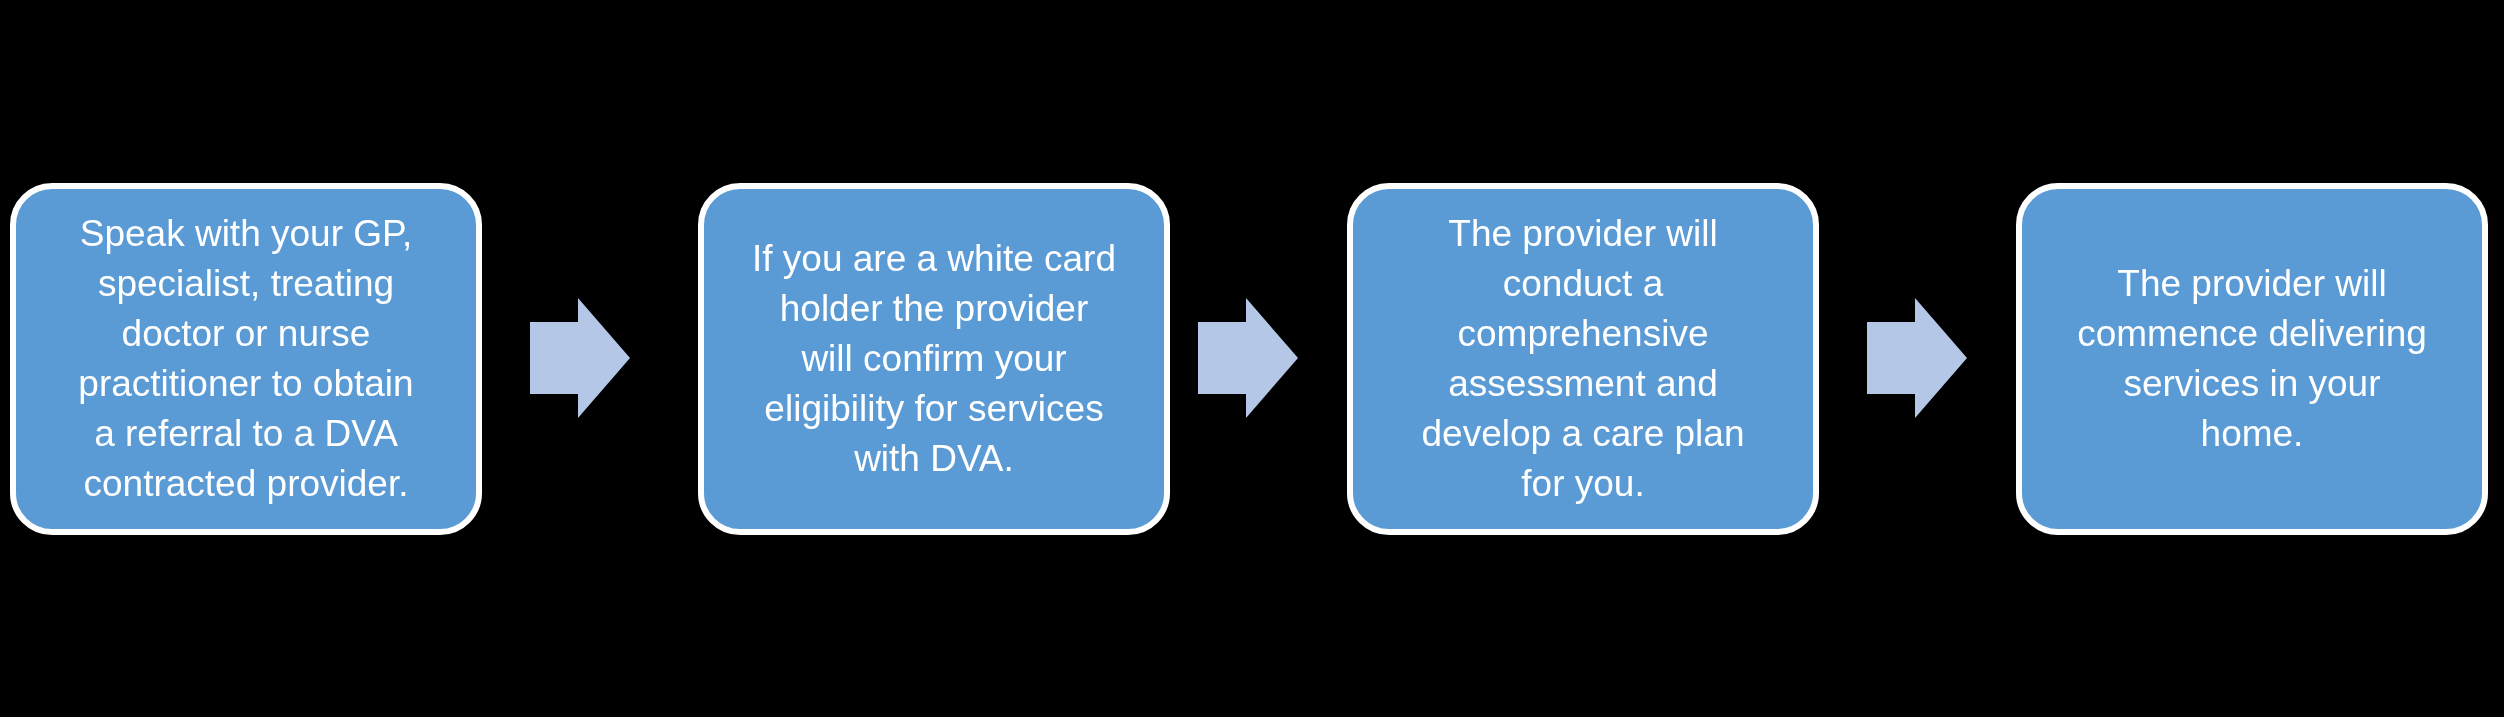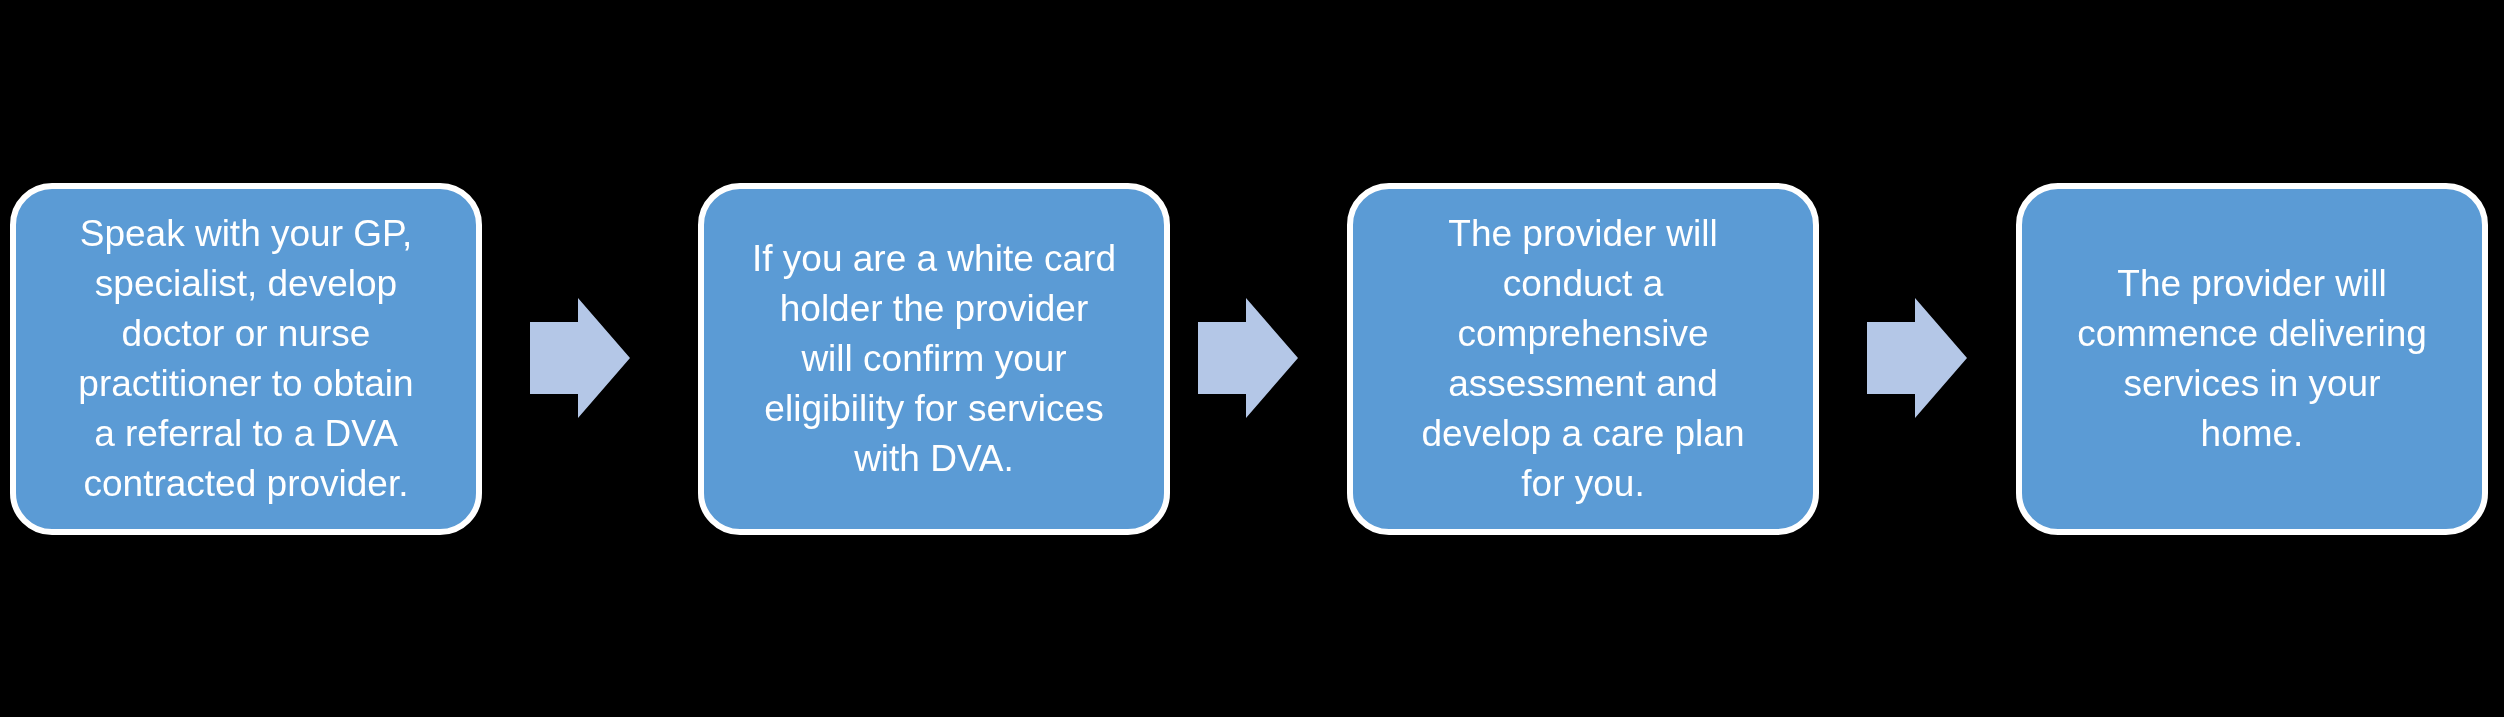--- a/index.html
+++ b/index.html
@@ -52,21 +52,21 @@
   .arrow-2 { left: 1198px; }
   .arrow-3 { left: 1867px; }
 </style>
 </head>
 <body>
 
 <div class="canvas">
 
   <div class="step step-1">
     <div class="step-text">Speak with your GP,
-specialist, develop
+specialist, treating
 doctor or nurse
 practitioner to obtain
 a referral to a DVA
 contracted provider.</div>
   </div>
 
   <svg class="arrow arrow-1" viewBox="0 0 100 120" preserveAspectRatio="none">
     <polygon points="0,24 48,24 48,0 100,60 48,120 48,96 0,96"></polygon>
   </svg>
 

